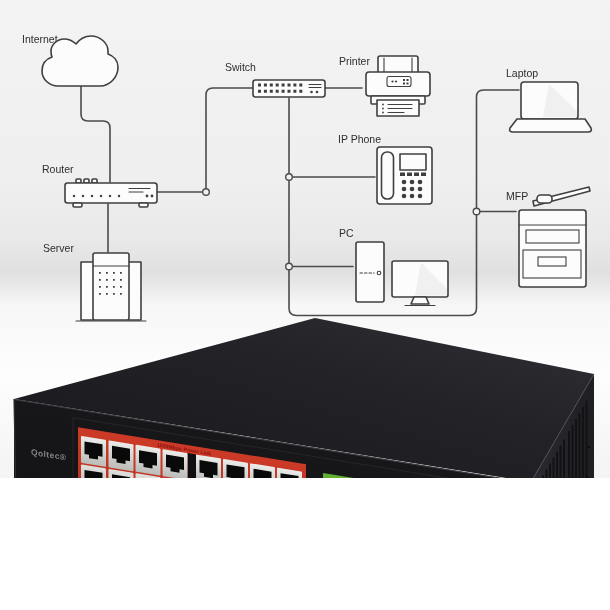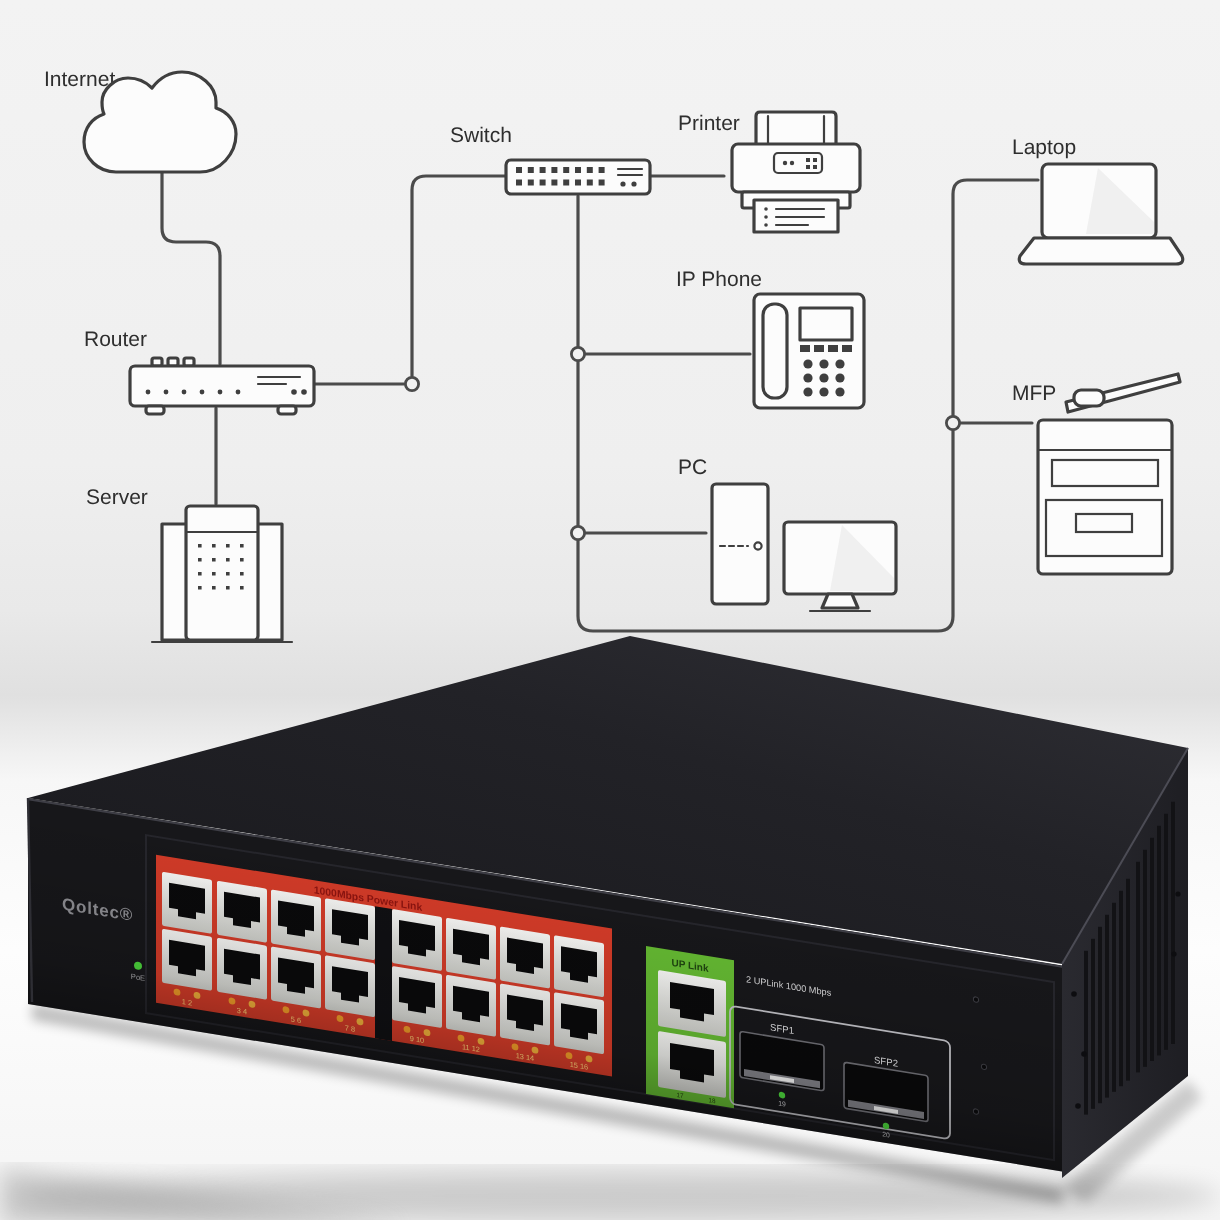--- a/index.html
+++ b/index.html
@@ -1,17 +1,17 @@
 <!DOCTYPE html>
 <html><head>
 <meta charset="utf-8">
 <style>
   html,body{margin:0;padding:0;background:#ffffff;}
   .stage{
-    position:relative;width:610px;height:610px;overflow:hidden;
+    position:relative;width:610px;height:478px;overflow:hidden;
     background:linear-gradient(180deg,#f3f3f3 0%,#efefef 38%,#e9e9e9 50%,#e0e0e0 57%,#f7f7f7 64%,#fdfdfd 78%,#f4f4f4 100%);
   }
   svg{display:block;}
   .t{font-family:"Liberation Sans","DejaVu Sans",sans-serif;}
   .node-label{font-size:10.5px;font-weight:500;fill:#2e2e2e;}
   .wire{fill:none;stroke:#4b4b4b;stroke-width:1.6;stroke-linecap:round;stroke-linejoin:round;}
   .junction{fill:#f1f1f1;stroke:#4b4b4b;stroke-width:1.4;}
   .ic{fill:#fcfcfc;stroke:#3f3f3f;stroke-width:1.6;stroke-linejoin:round;stroke-linecap:round;}
   .icthin{fill:none;stroke:#3f3f3f;stroke-width:1.1;stroke-linecap:round;}
   .icdot{fill:#3f3f3f;stroke:none;}

